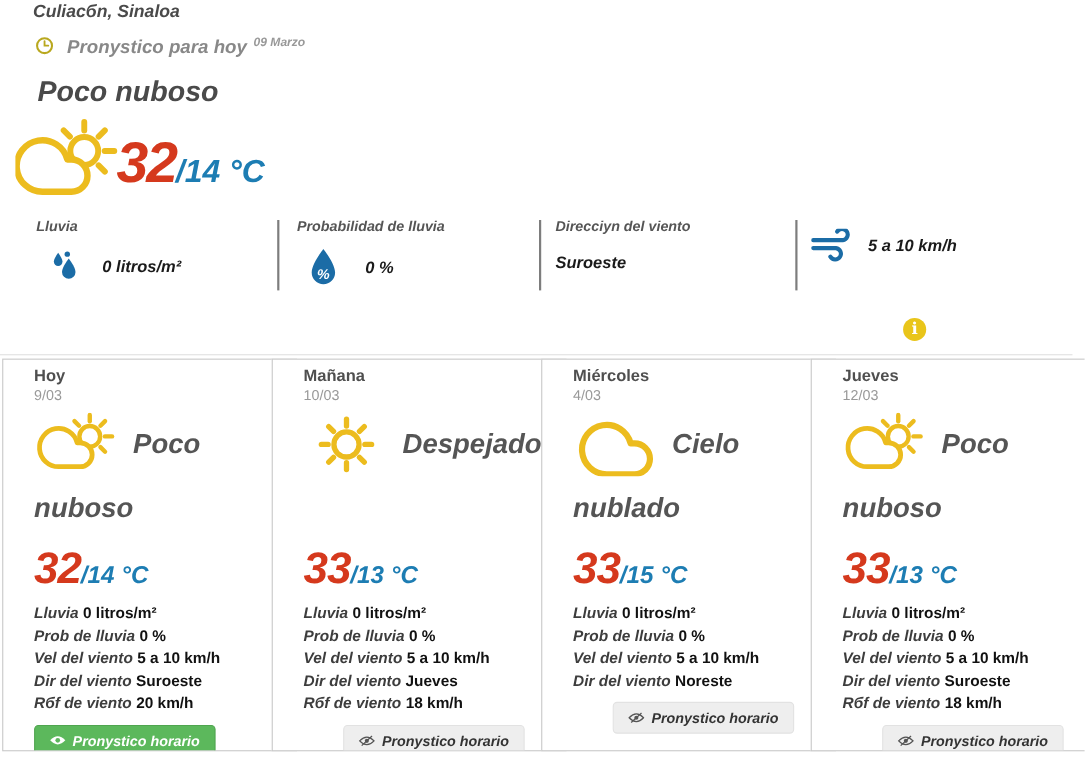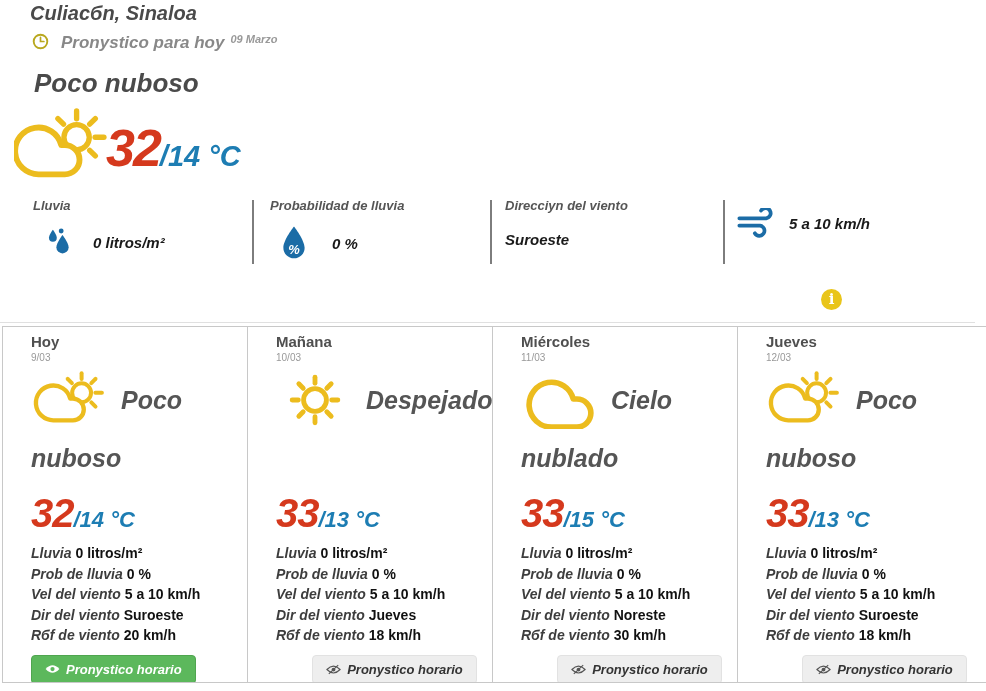--- a/index.html
+++ b/index.html
@@ -1,20 +1,20 @@
 <!DOCTYPE html>
 <html><head>
 <meta charset="utf-8">
 <style>
   html,body{margin:0;padding:0;background:#fff;}
   body{position:relative;width:986px;height:691px;overflow:hidden;
        font-family:"Liberation Sans",sans-serif;color:#4a4a4a;}
   .abs{position:absolute;}
   
-  .location{left:30px;top:2px;font-size:20px;font-weight:700;font-style:italic;color:#4a4a4a;}
+  .location{left:30px;top:2px;font-size:16px;font-weight:700;font-style:italic;color:#4a4a4a;}
   .clockrow{left:32px;top:33px;display:flex;align-items:flex-start;}
   .clockrow .clk{width:17px;height:17px;margin-right:12px;}
   .fc-label{font-size:17px;font-weight:700;font-style:italic;color:#888;}
   .fc-date{font-size:11px;font-weight:700;font-style:italic;color:#999;margin-left:6px;}
   .cond-main{left:34px;top:68px;font-size:26px;font-weight:700;font-style:italic;color:#4a4a4a;}
   .main-icon{left:14px;top:108px;}
   .main-temp{left:106px;top:118px;white-space:nowrap;}
   .t-big{font-size:52px;font-weight:700;font-style:italic;color:#d5391d;letter-spacing:-2px;}
   .t-rest{font-size:29px;font-weight:700;font-style:italic;color:#1d7db3;}
   
@@ -24,21 +24,21 @@
   .stat-val .txt{font-size:15px;font-weight:700;font-style:italic;color:#1a1a1a;}
   .vdiv{width:2px;height:64px;background:#7d7d7d;top:200px;}
   .info-badge{left:821px;top:289px;width:21px;height:21px;border-radius:50%;background:#e9c51a;
       color:#fff;font-family:"DejaVu Serif",serif;font-weight:700;font-size:15px;line-height:21px;
       text-align:center;cursor:pointer;}
   .hairline{left:0;top:322px;width:975px;height:1px;background:#e0e0e0;}
   
   .card{top:326px;width:268px;height:357px;border:1px solid #c8c8c8;background:#fff;
         box-sizing:border-box;padding:6px 1px 0 28px;overflow:hidden;}
   .day{font-size:15px;font-weight:700;color:#4f4f4f;}
-  .date{font-size:10px;color:#999;margin-top:2px;}
+  .date{font-size:13px;color:#999;margin-top:2px;}
   .cond-wrap{margin-top:8px;min-height:116px;}
   .cond-icon{float:left;width:78px;height:58px;margin-right:12px;}
   .cond-txt{font-size:25px;font-weight:700;font-style:italic;color:#555;line-height:58px;}
   .card-temp{clear:both;margin-top:4px;white-space:nowrap;}
   .ct-big{font-size:40px;font-weight:700;font-style:italic;color:#d5391d;letter-spacing:-1px;}
   .ct-rest{font-size:22px;font-weight:700;font-style:italic;color:#1d7db3;}
   .details{margin-top:7px;}
   .dline{font-size:14px;line-height:20.5px;white-space:nowrap;}
   .dlabel{font-weight:700;font-style:italic;color:#3d3d3d;margin-right:4px;}
   .dvalue{font-weight:700;color:#111;}
@@ -205,36 +205,35 @@
         <circle cx="12" cy="8.5" r="3" fill="#555"></circle>
         <line x1="4.5" y1="15.5" x2="19.5" y2="1.5" stroke="#555" stroke-width="1.8"></line>
       </svg>
       <span>Pronystico horario</span>
     </button>
   </div>
 </div>
 
 <div class="abs card" style="left:492px">
   <div class="day">Miércoles</div>
-  <div class="date">11/03</div>
+  <div class="date">4/03</div>
   <div class="cond-wrap">
     <svg class="cond-icon" viewBox="0 0 80 62">
       <path d="M18 10h-1.26A8 8 0 1 0 9 20h9a5 5 0 0 0 0-10z" transform="translate(4,0) scale(3.0)" fill="#fff" stroke="#ecbc1e" stroke-width="2" stroke-linejoin="round"></path>
     </svg>
     <span class="cond-txt">Cielo nublado</span>
   </div>
   <div class="card-temp">
     <span class="ct-big">33</span><span class="ct-rest">/15 °C</span>
   </div>
   <div class="details">
     <div class="dline"><span class="dlabel">Lluvia</span><span class="dvalue">0 litros/m²</span></div>
     <div class="dline"><span class="dlabel">Prob de lluvia</span><span class="dvalue">0 %</span></div>
     <div class="dline"><span class="dlabel">Vel del viento</span><span class="dvalue">5 a 10 km/h</span></div>
     <div class="dline"><span class="dlabel">Dir del viento</span><span class="dvalue">Noreste</span></div>
-    <div class="dline"><span class="dlabel">Rбf de viento</span><span class="dvalue">30 km/h</span></div>
   </div>
   <div class="btnrow center">
     <button class="fbtn gray">
       <svg width="15" height="11" viewBox="0 0 24 17">
         <path d="M1.5 8.5 Q12 -2.5 22.5 8.5 Q12 19.5 1.5 8.5Z" fill="none" stroke="#555" stroke-width="1.8"></path>
         <circle cx="12" cy="8.5" r="3" fill="#555"></circle>
         <line x1="4.5" y1="15.5" x2="19.5" y2="1.5" stroke="#555" stroke-width="1.8"></line>
       </svg>
       <span>Pronystico horario</span>
     </button>

